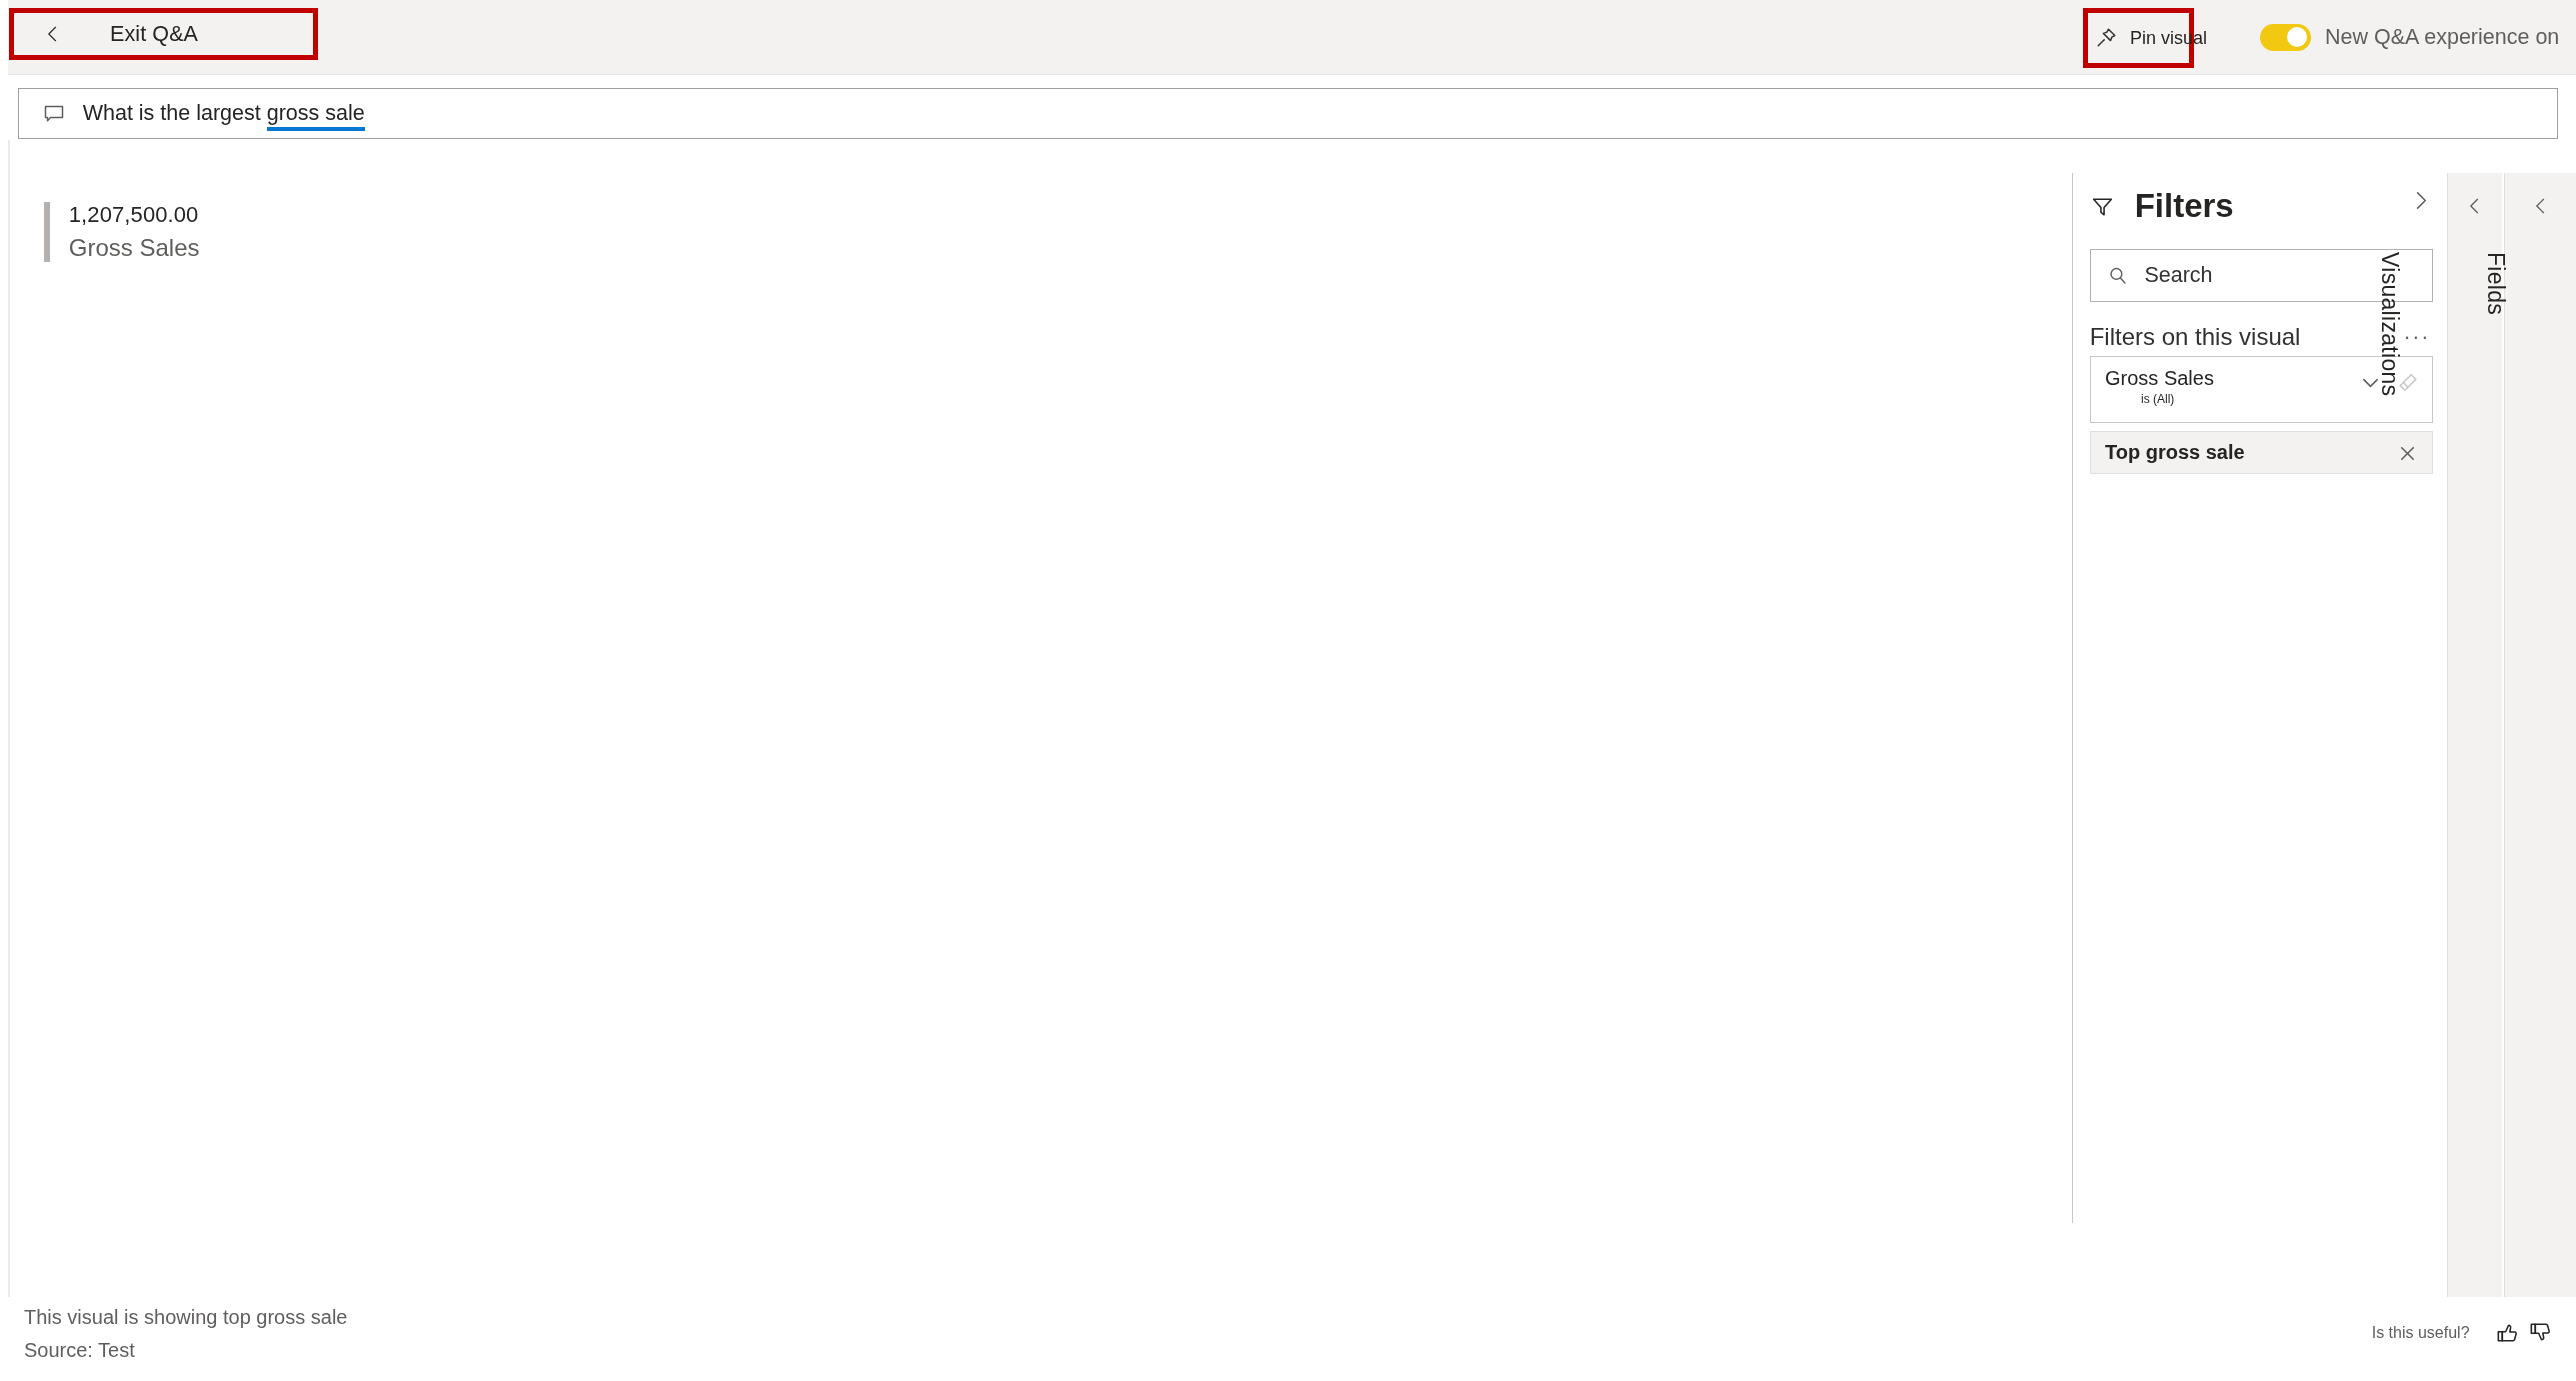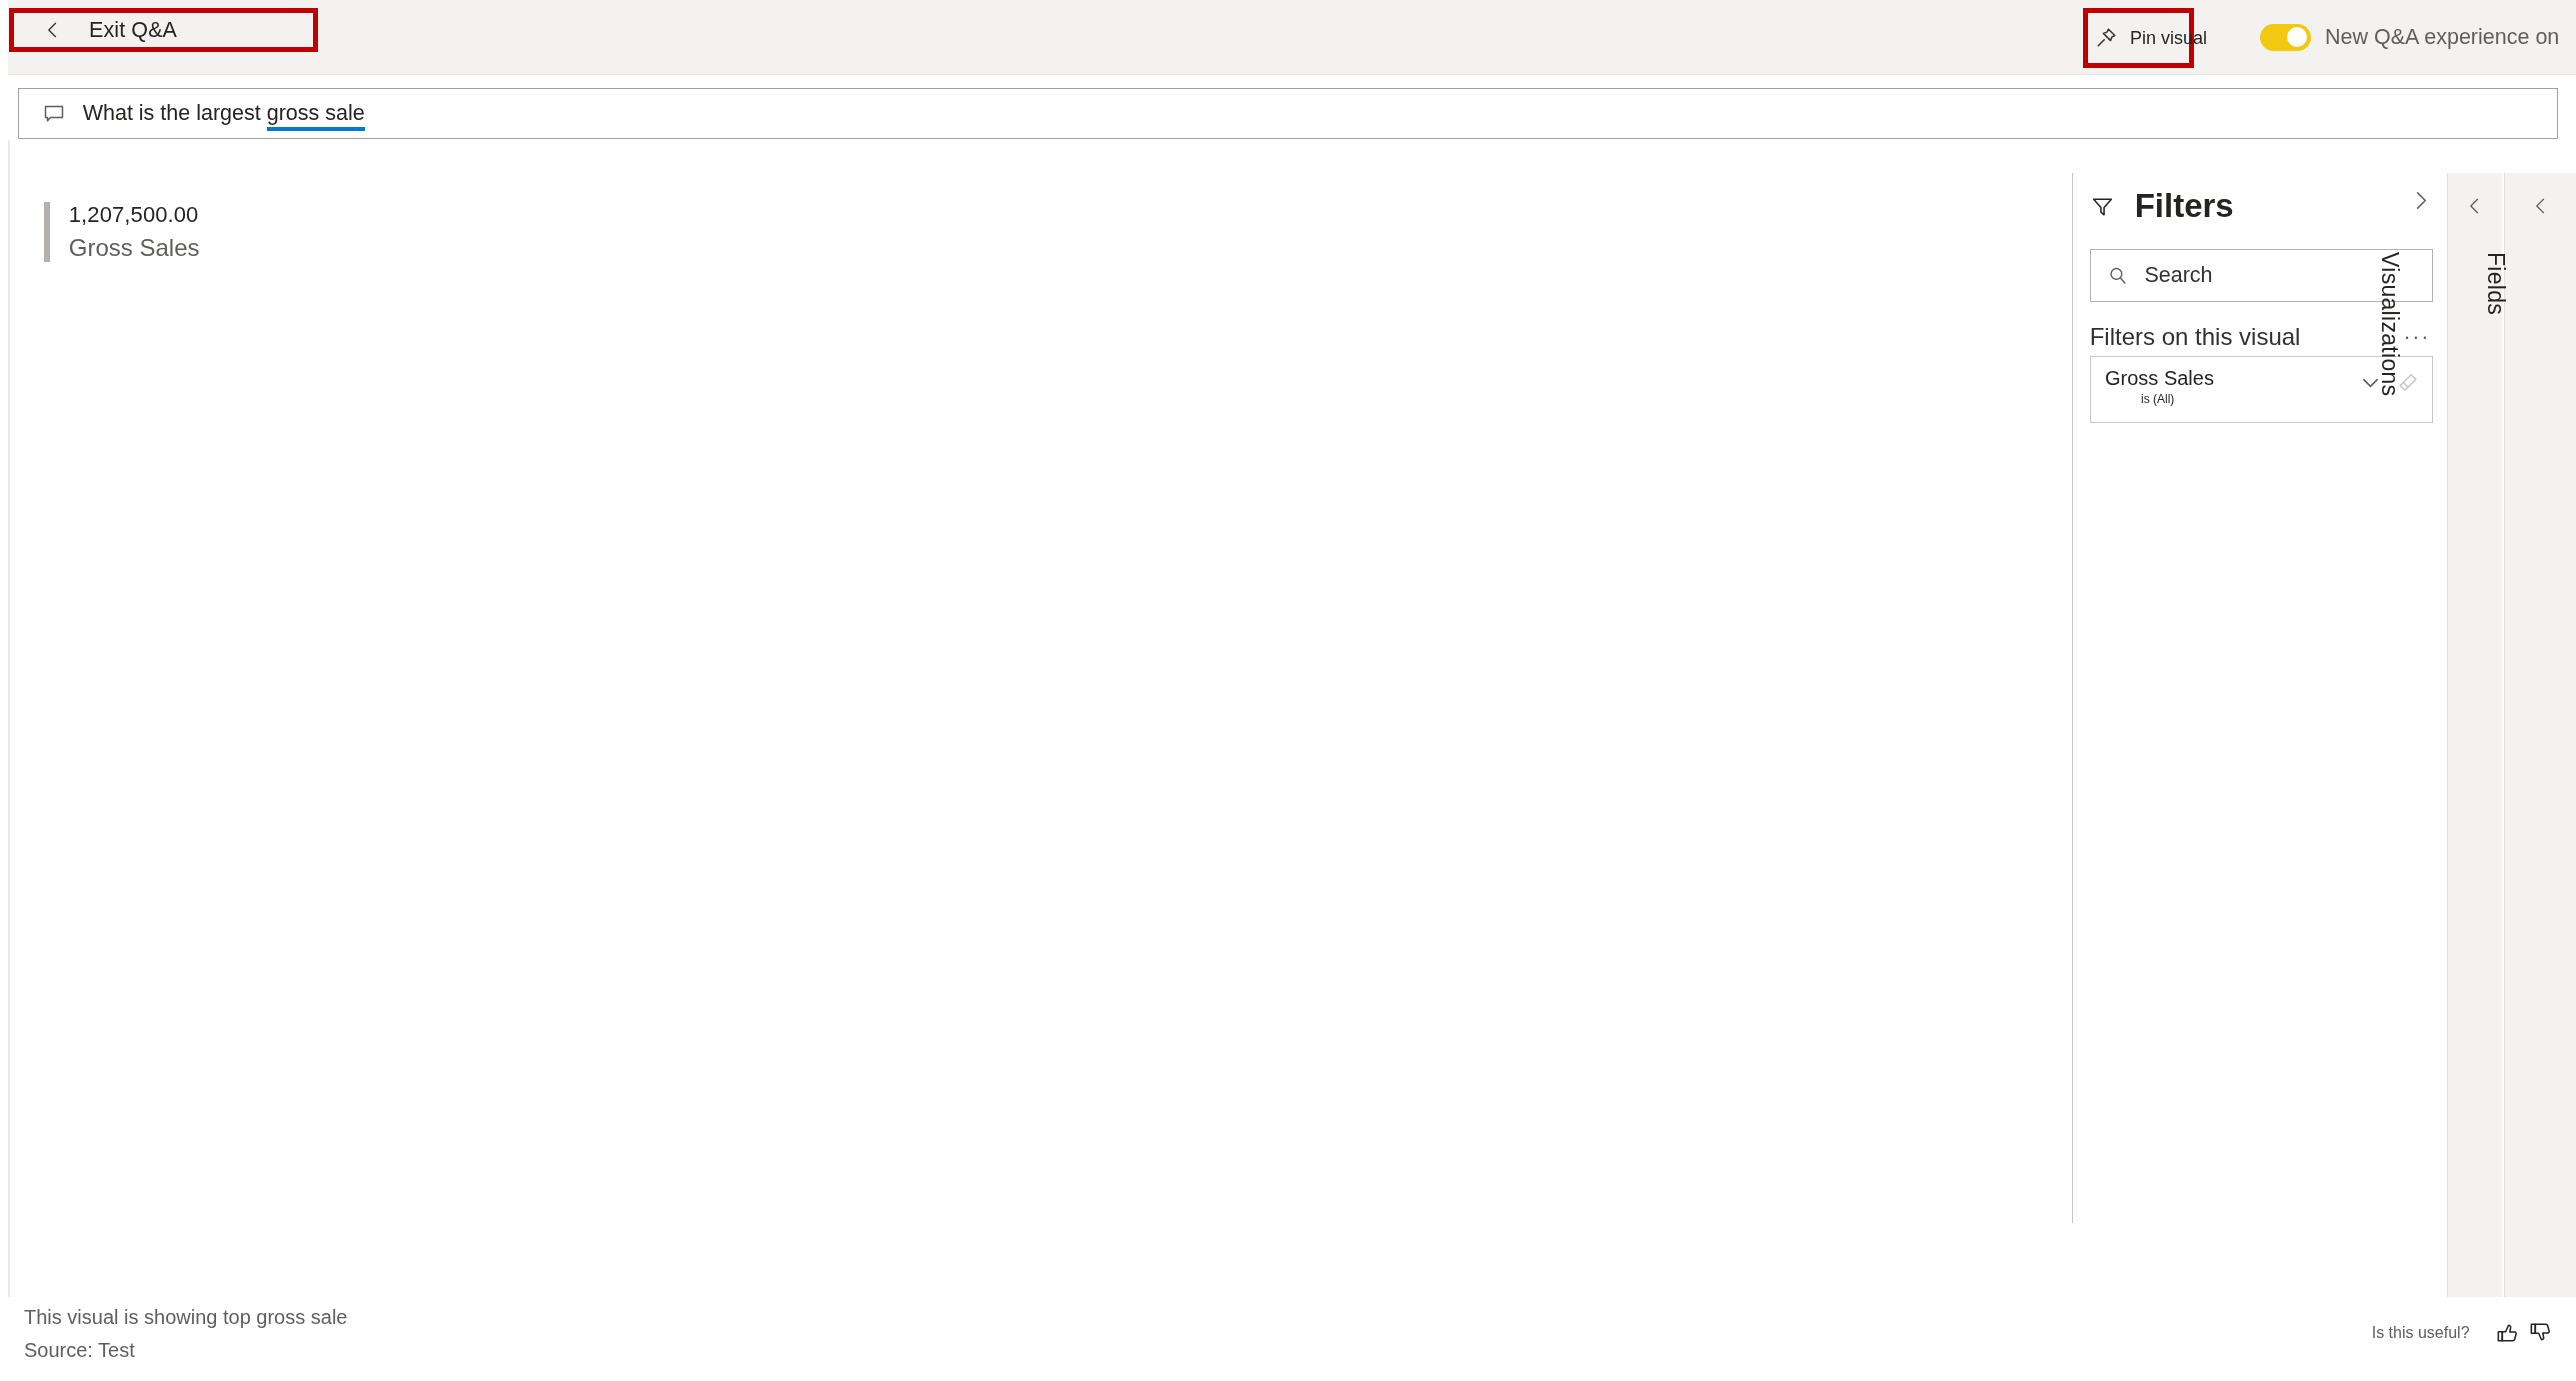--- a/index.html
+++ b/index.html
@@ -33,26 +33,27 @@
   .left-rail {
     position: absolute;
     left: 0; top: 0;
     width: 8.4px; height: 75px;
     background: #ffffff;
   }
 
   .exit-wrap {
     position: absolute;
     left: 9px; top: 8.4px;
-    width: 309px; height: 44px;
+    width: 309px; height: 52px;
     border: 5.4px solid #c00000;
     background: #f3f2f1;
     display: flex;
     align-items: center;
     cursor: pointer;
+    gap: 21px;
   }
   .exit-chevron {
     margin-left: 29px;
     width: 20px; height: 20px;
     display: flex; align-items: center; justify-content: center;
   }
   .exit-chevron svg { display: block; }
   .exit-label {
     margin-left: 26px;
     font-size: 21.5px;
@@ -467,20 +468,29 @@
         </svg>
       </span>
       <span class="fc-eraser">
         <svg width="25" height="25" viewBox="0 0 24 24" fill="none" stroke="#8a8886" stroke-width="1.5" stroke-linejoin="round">
           <path d="M16.5 4.5 L21 9 L10.5 19.5 L6 15 Z"></path>
           <line x1="9" y1="12" x2="13.5" y2="16.5"></line>
         </svg>
       </span>
     </div>
 
+    <div class="filter-chip">
+      <span class="chip-label">Top gross sale</span>
+      <span class="chip-close">
+        <svg width="23" height="23" viewBox="0 0 24 24" fill="none" stroke="#605e5c" stroke-width="1.6" stroke-linecap="round">
+          <line x1="6" y1="6" x2="18" y2="18"></line>
+          <line x1="18" y1="6" x2="6" y2="18"></line>
+        </svg>
+      </span>
+    </div>
   </div>
 
   <div class="side-panel viz">
     <span class="sp-chevron">
       <svg width="20" height="20" viewBox="0 0 24 24" fill="none" stroke="#605e5c" stroke-width="1.6" stroke-linecap="round" stroke-linejoin="round">
         <polyline points="15 4 7 12 15 20"></polyline>
       </svg>
     </span>
     <span class="sp-label">Visualizations</span>
   </div>

